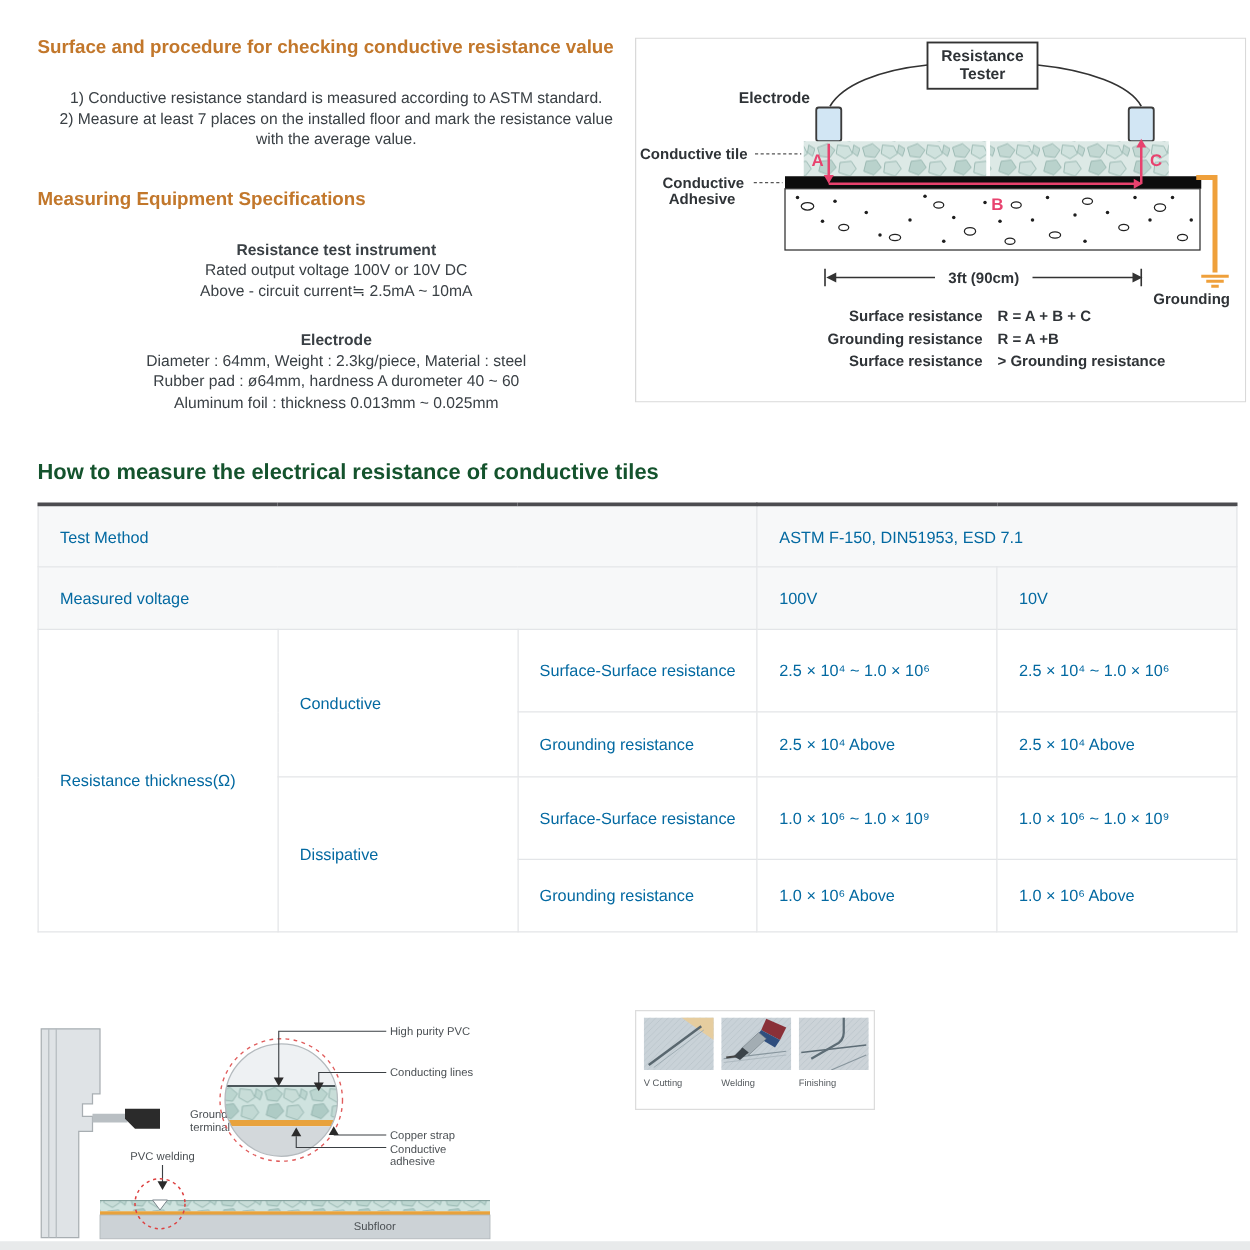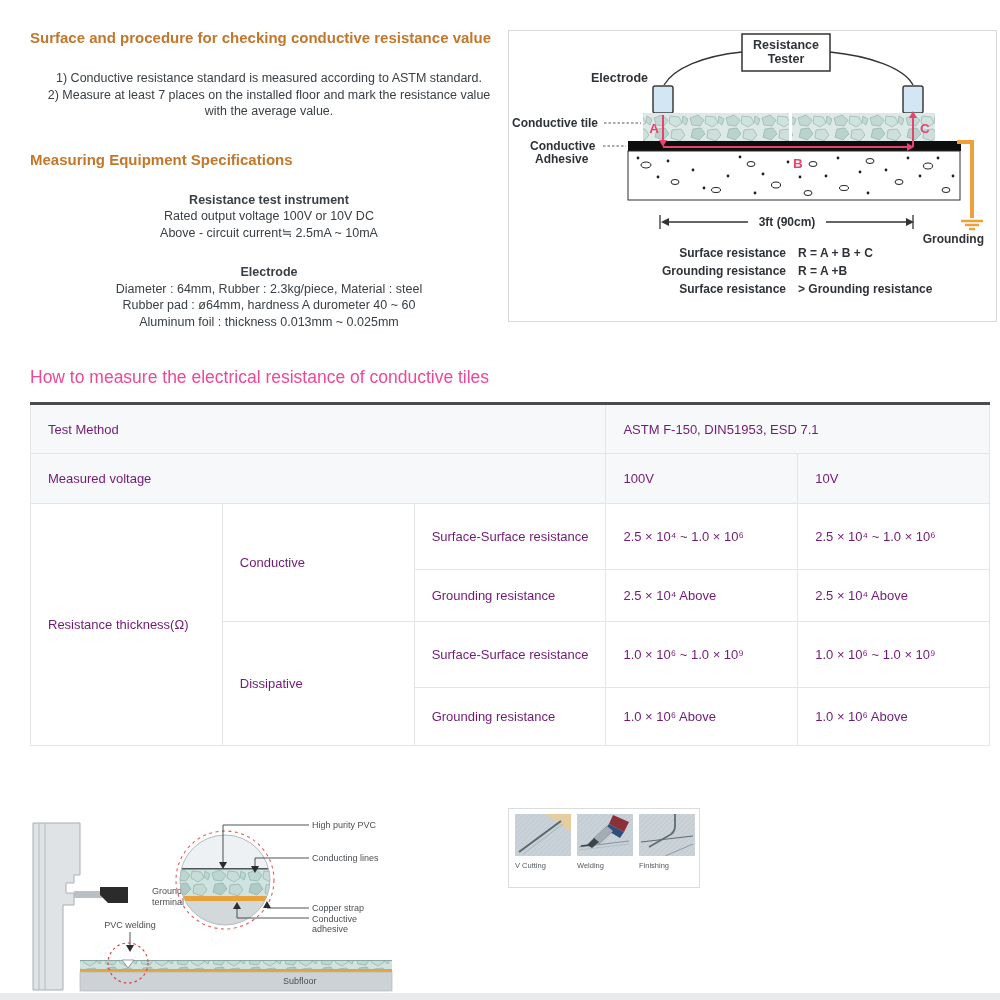--- a/index.html
+++ b/index.html
@@ -9,25 +9,25 @@
   }
   
   .left-col{position:absolute;left:30px;top:29px;width:478px;}
   .h-orange{color:#c2772b;font-size:15px;font-weight:700;line-height:18px;}
   .h-orange.h2{margin-top:31px;}
   .body-block{margin-top:23px;font-size:12.5px;line-height:16.5px;font-weight:400;color:#3a4045;text-align:center;}
   .body-block .bold{font-weight:700;}
   
   .diagram1{position:absolute;left:508px;top:30px;}
   
-  .section-title{position:absolute;left:30px;top:367px;font-size:17.5px;font-weight:400;color:#ec4899;}
+  .section-title{position:absolute;left:30px;top:367px;font-size:17.5px;font-weight:700;color:#14532d;}
   
   .spec-table{
     position:absolute;left:30px;top:402px;width:960px;border-collapse:collapse;
-    font-size:13px;color:#701a75;border-top:3px solid #4c4c50;
+    font-size:13px;color:#0369a1;border-top:3px solid #4c4c50;
   }
   .spec-table td{border:1px solid #e3e5e8;padding:0 8px 0 17px;vertical-align:middle;line-height:17px;}
   .spec-table tr.hdr td{background:#f7f8f9;}
   .r50{height:50px;} .r66{height:66px;} .r52{height:52px;} .r58{height:58px;}
   
   .diagram2{position:absolute;left:30px;top:813px;}
   
   .process{
     position:absolute;left:508px;top:808px;width:192px;height:80px;box-sizing:border-box;
     border:1px solid #dcdcdc;background:#fff;display:flex;gap:6px;padding:5px 6px 3px 6px;
@@ -49,21 +49,21 @@
     <div>with the average value.</div>
   </div>
   <div class="h-orange h2">Measuring Equipment Specifications</div>
   <div class="body-block">
     <div class="bold">Resistance test instrument</div>
     <div>Rated output voltage 100V or 10V DC</div>
     <div>Above - circuit current≒ 2.5mA ~ 10mA</div>
   </div>
   <div class="body-block">
     <div class="bold">Electrode</div>
-    <div>Diameter : 64mm, Rubber : 2.3kg/piece, Material : steel</div>
+    <div>Diameter : 64mm, Weight : 2.3kg/piece, Material : steel</div>
     <div>Rubber pad : ø64mm, hardness A durometer 40 ~ 60</div>
     <div>Aluminum foil : thickness 0.013mm ~ 0.025mm</div>
   </div>
 </div>
 
 <svg class="diagram1" width="489" height="292" viewBox="0 0 489 292">
   <defs>
     <pattern id="st1" width="36" height="28" patternUnits="userSpaceOnUse">
       <rect width="36" height="28" fill="#dde9e6"></rect>
       <polygon points="2,4 10,1 16,6 12,12 4,11" fill="#c3d8d3" stroke="#93b3ad" stroke-width="0.7"></polygon>

